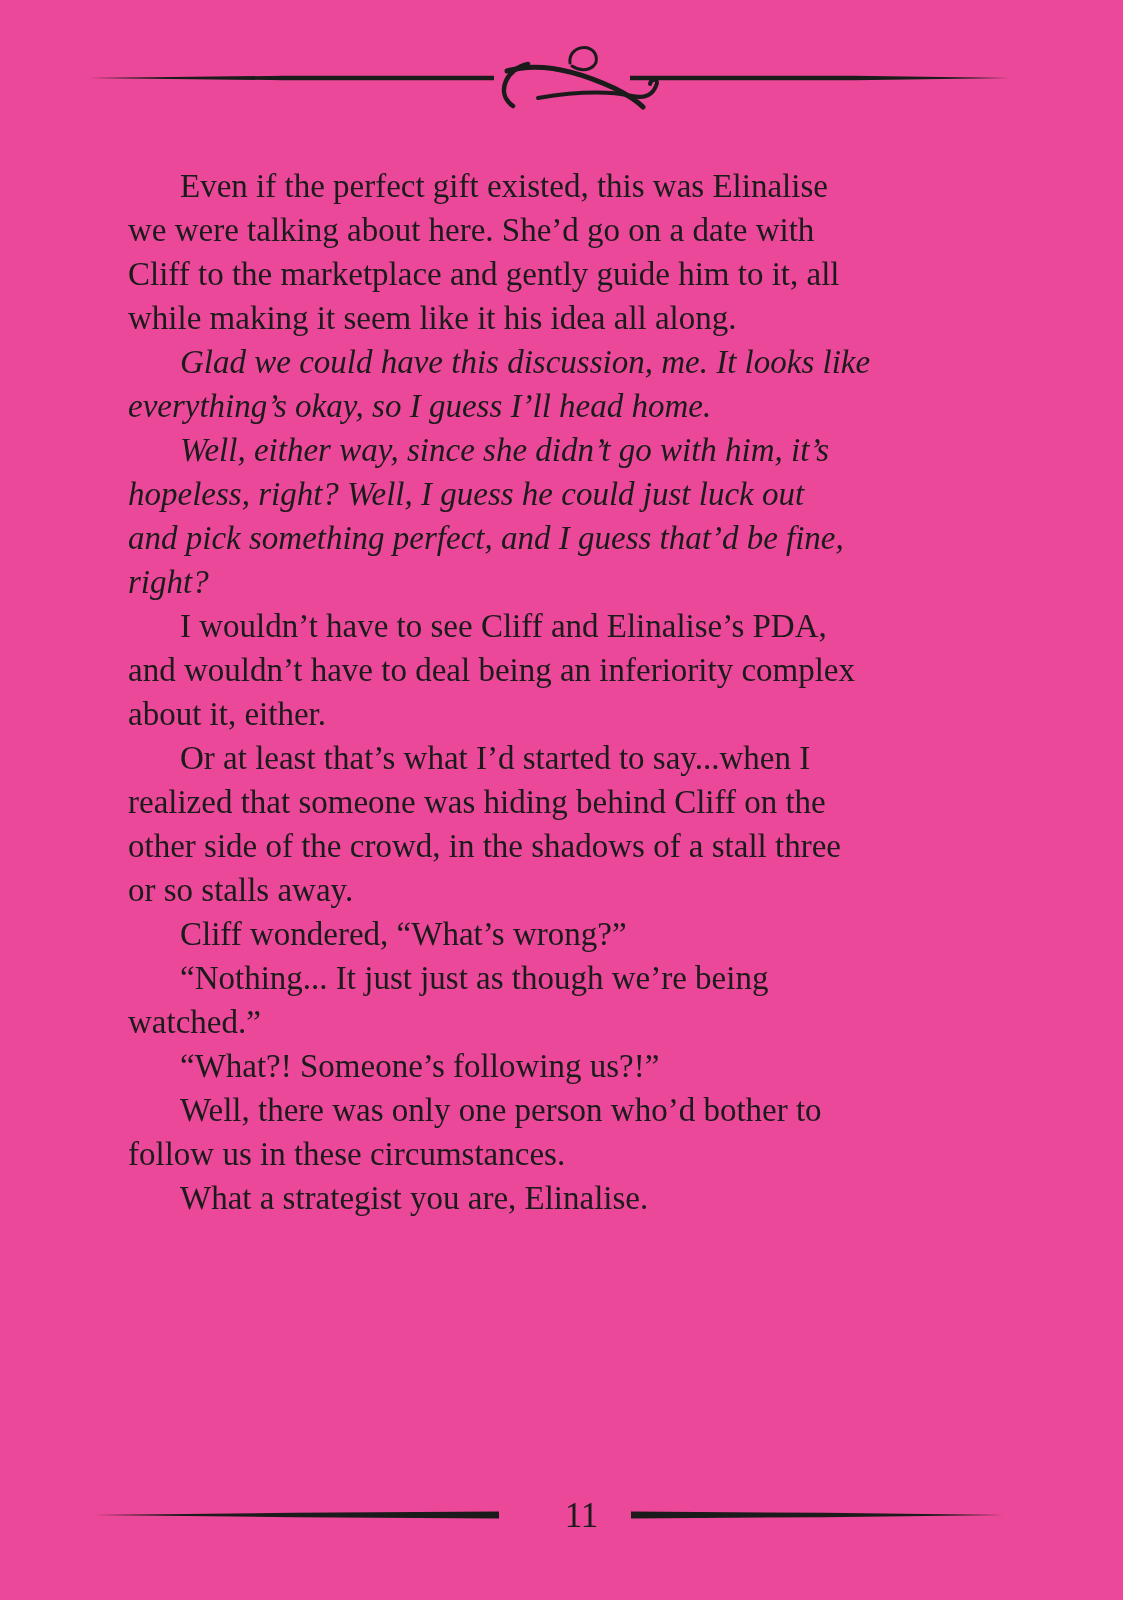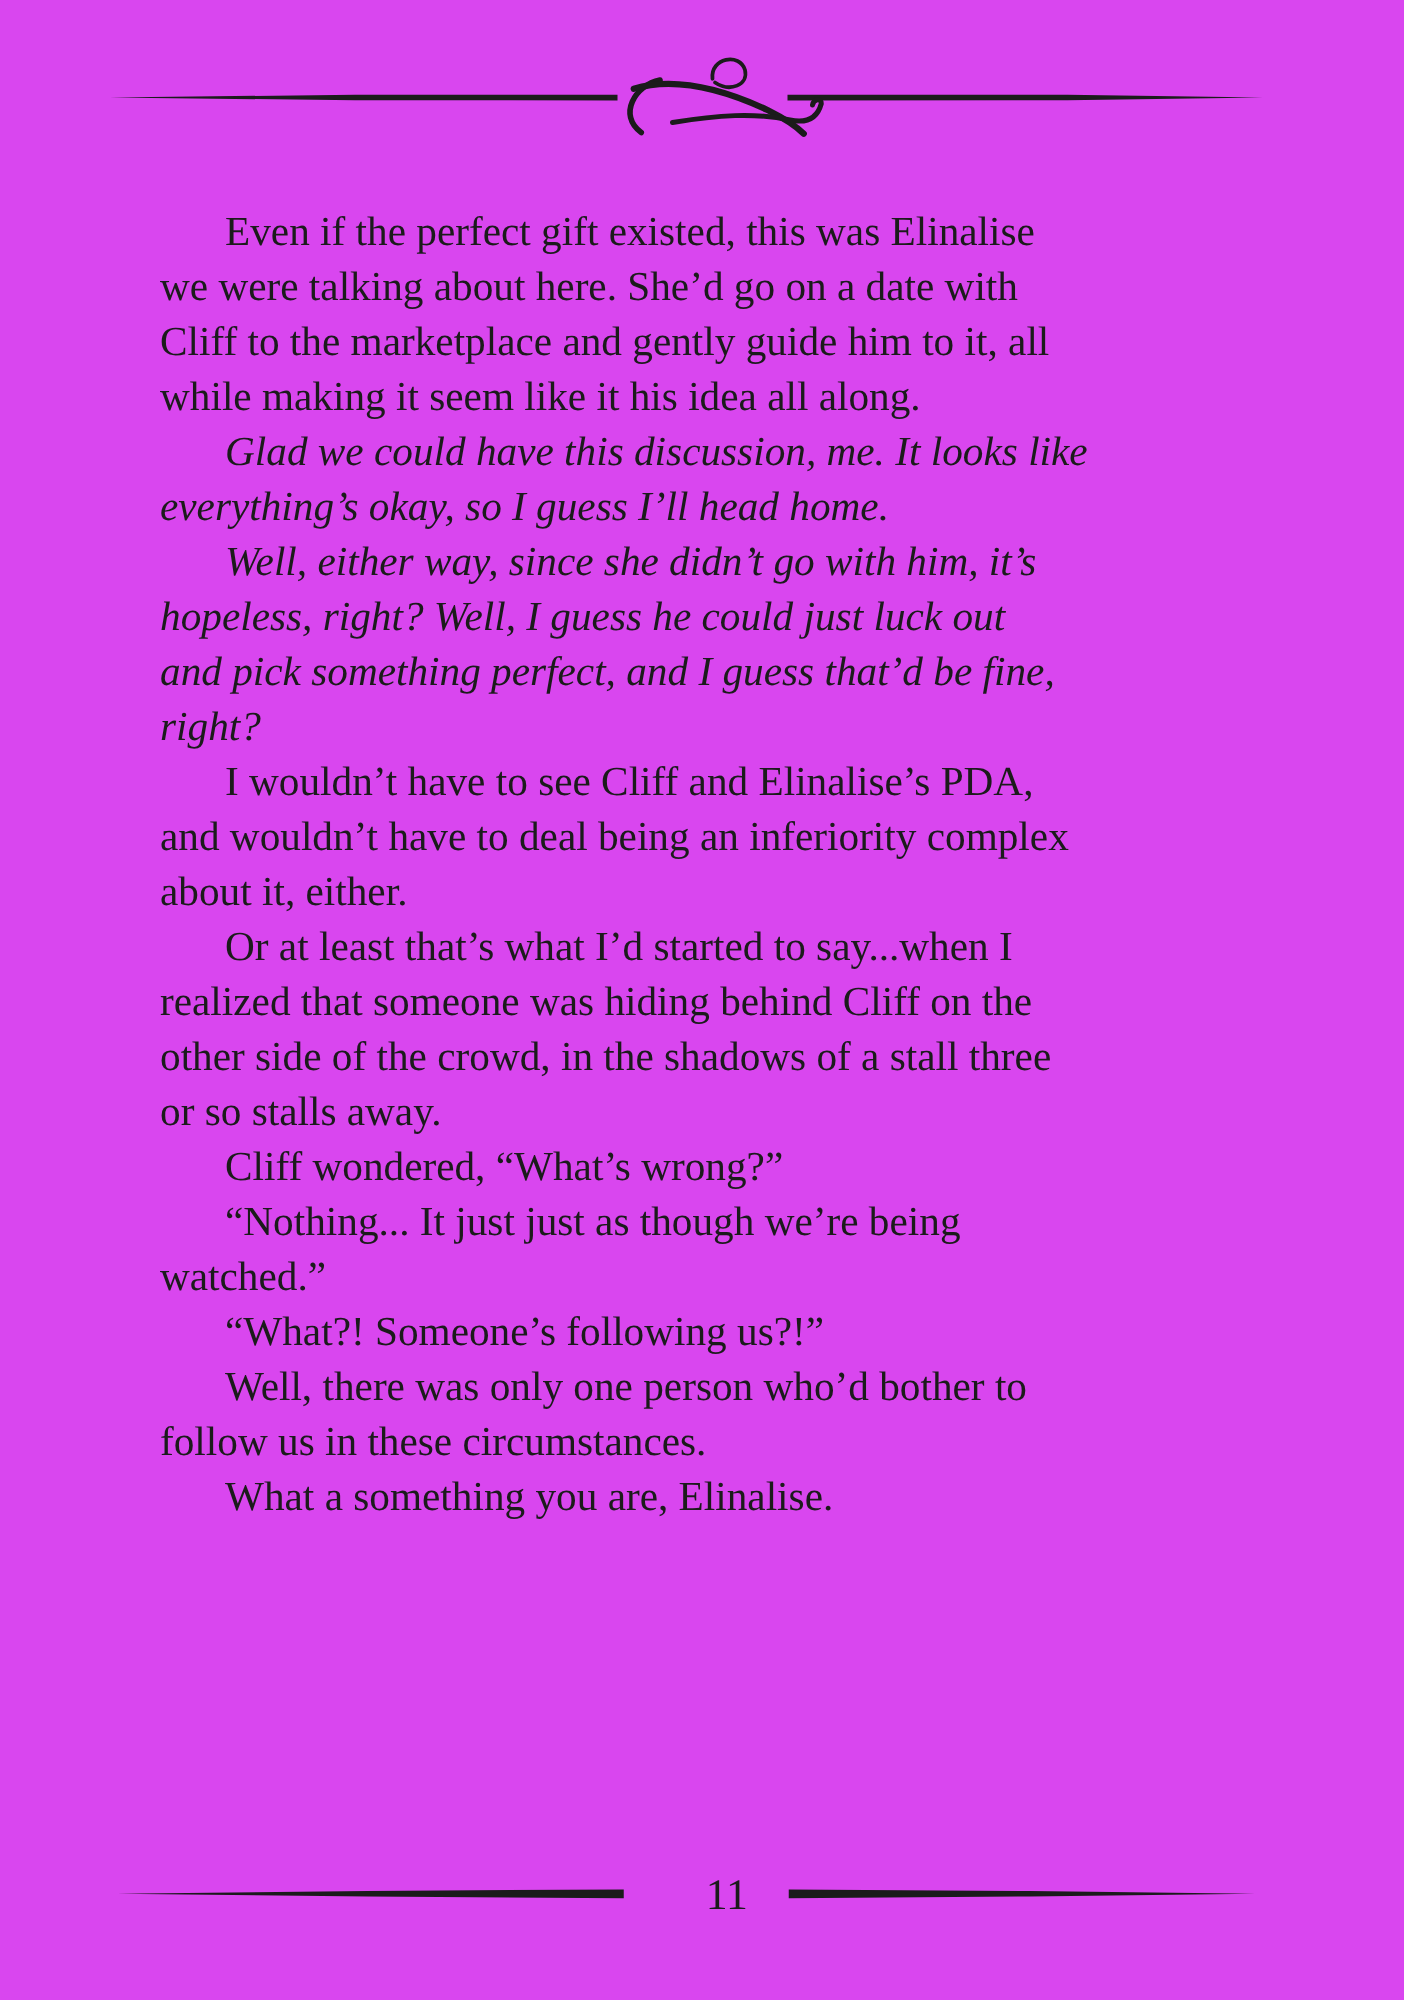--- a/index.html
+++ b/index.html
@@ -1,16 +1,16 @@
 <!DOCTYPE html>
 <html><head>
 <meta charset="utf-8">
 <style>
   html,body{margin:0;padding:0;background:#ffffff;}
-  .page{position:relative;width:1123px;height:1600px;background:#d946ef;overflow:hidden;
+  .page{position:relative;width:1123px;height:1600px;background:#ec4899;overflow:hidden;
         font-family:"Liberation Serif","DejaVu Serif",serif;color:#1b1b1b;}
   .header-divider{position:absolute;left:84px;top:30px;width:930px;height:120px;}
   .body-text{position:absolute;left:128px;top:164px;width:864px;
              font-size:33px;line-height:44px;}
   .para{margin:0;text-indent:52px;white-space:pre-line;}
   .para.italic{font-style:italic;}
   .footer{position:absolute;left:0;top:1494px;width:1123px;height:60px;padding-left:40px;}
   .footer-rules{position:absolute;left:84px;top:4px;width:930px;height:40px;}
   .page-number{position:absolute;left:0;top:0;width:100%;text-align:center;
                font-size:35px;line-height:44px;color:#1b1b1b;}
@@ -50,21 +50,21 @@
     <p class="para">Or at least that’s what I’d started to say...when I
 realized that someone was hiding behind Cliff on the
 other side of the crowd, in the shadows of a stall three
 or so stalls away.</p>
     <p class="para">Cliff wondered, “What’s wrong?”</p>
     <p class="para">“Nothing... It just just as though we’re being
 watched.”</p>
     <p class="para">“What?! Someone’s following us?!”</p>
     <p class="para">Well, there was only one person who’d bother to
 follow us in these circumstances.</p>
-    <p class="para">What a something you are, Elinalise.</p>
+    <p class="para">What a strategist you are, Elinalise.</p>
   </div>
 
   <div class="footer">
     <svg class="footer-rules" viewBox="0 0 930 40" aria-hidden="true">
       <polygon class="bar" points="10,17 210,14.8 415,13.5 415,20.5 210,19.2"></polygon>
       <polygon class="bar" points="547,13.5 740,14.8 920,17 740,19.2 547,20.5"></polygon>
     </svg>
     <div class="page-number">11</div>
   </div>
 

